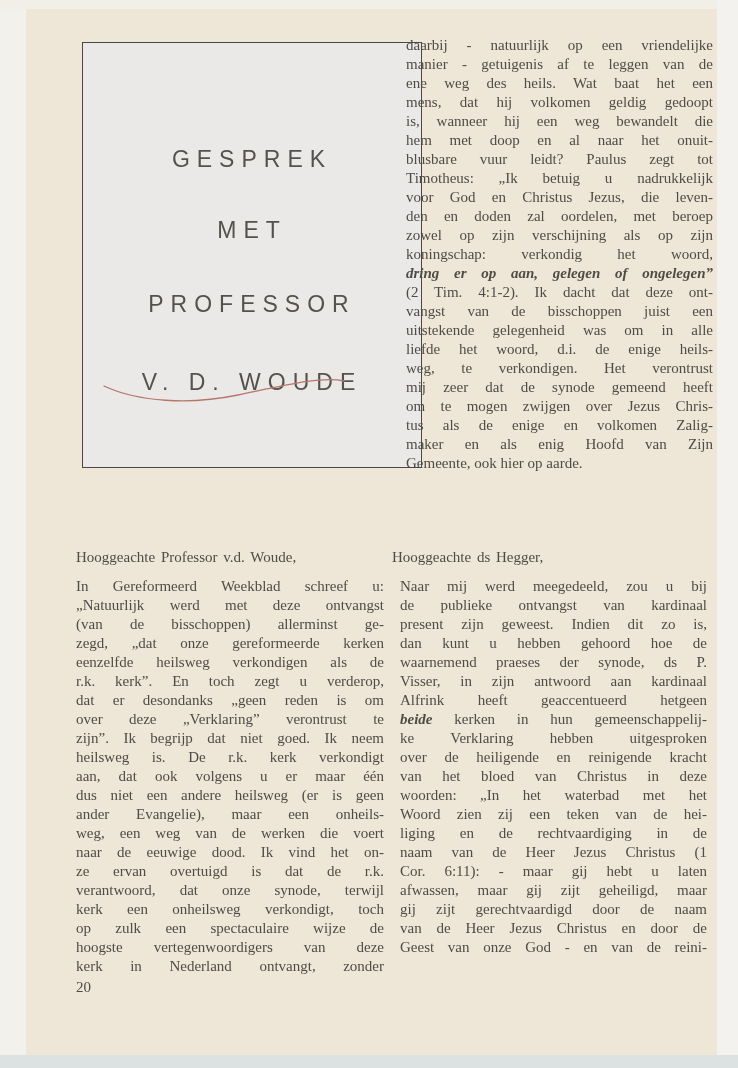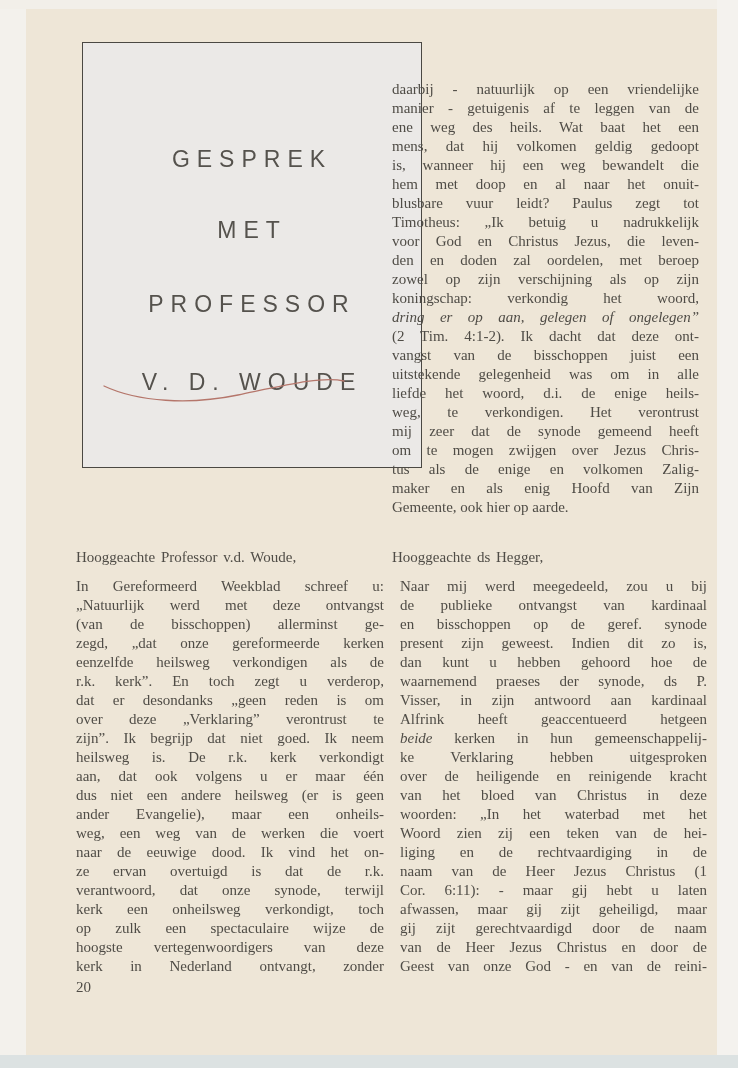--- a/index.html
+++ b/index.html
@@ -36,24 +36,24 @@
   .tl-3{top:326px;}
   .flourish{position:absolute;left:98px;top:374px;}
 
   
   .col{
     position:absolute;
     font-size:15px;line-height:19px;color:#4f4c46;
   }
   .tline{text-align:justify;text-align-last:justify;white-space:nowrap;}
   .tline.noj{text-align-last:left;}
-  .tline i{font-style:italic;}
+  .tline i{font-style:italic;font-weight:bold;}
   .heading{position:absolute;font-size:15px;color:#4f4c46;word-spacing:2px;white-space:nowrap;}
 
-  .col-right-top{left:392px;top:36px;width:307px;margin-top:44px;}
+  .col-right-top{left:406px;top:36px;width:307px;}
   .heading-left{left:76px;top:549px;text-align:center;}
   .heading-right{left:392px;top:549px;}
   .col-left-body{left:76px;top:577px;width:308px;}
   .col-right-body{left:400px;top:577px;width:307px;}
 
   .page-number{position:absolute;left:76px;top:979px;font-size:15px;color:#4f4c46;}
 </style>
 </head>
 <body>
 
@@ -122,21 +122,20 @@
       <div class="tline">ze ervan overtuigd is dat de r.k.</div>
       <div class="tline">verantwoord, dat onze synode, terwijl</div>
       <div class="tline">kerk een onheilsweg verkondigt, toch</div>
       <div class="tline">op zulk een spectaculaire wijze de</div>
       <div class="tline">hoogste vertegenwoordigers van deze</div>
       <div class="tline">kerk in Nederland ontvangt, zonder</div>
     </div>
   <div class="col col-right-body">
       <div class="tline">Naar mij werd meegedeeld, zou u bij</div>
       <div class="tline">de publieke ontvangst van kardinaal</div>
-      <div class="tline">en bisschoppen op de geref. synode</div>
       <div class="tline">present zijn geweest. Indien dit zo is,</div>
       <div class="tline">dan kunt u hebben gehoord hoe de</div>
       <div class="tline">waarnemend praeses der synode, ds P.</div>
       <div class="tline">Visser, in zijn antwoord aan kardinaal</div>
       <div class="tline">Alfrink heeft geaccentueerd hetgeen</div>
       <div class="tline"><i>beide</i> kerken in hun gemeenschappelij-</div>
       <div class="tline">ke Verklaring hebben uitgesproken</div>
       <div class="tline">over de heiligende en reinigende kracht</div>
       <div class="tline">van het bloed van Christus in deze</div>
       <div class="tline">woorden: „In het waterbad met het</div>

